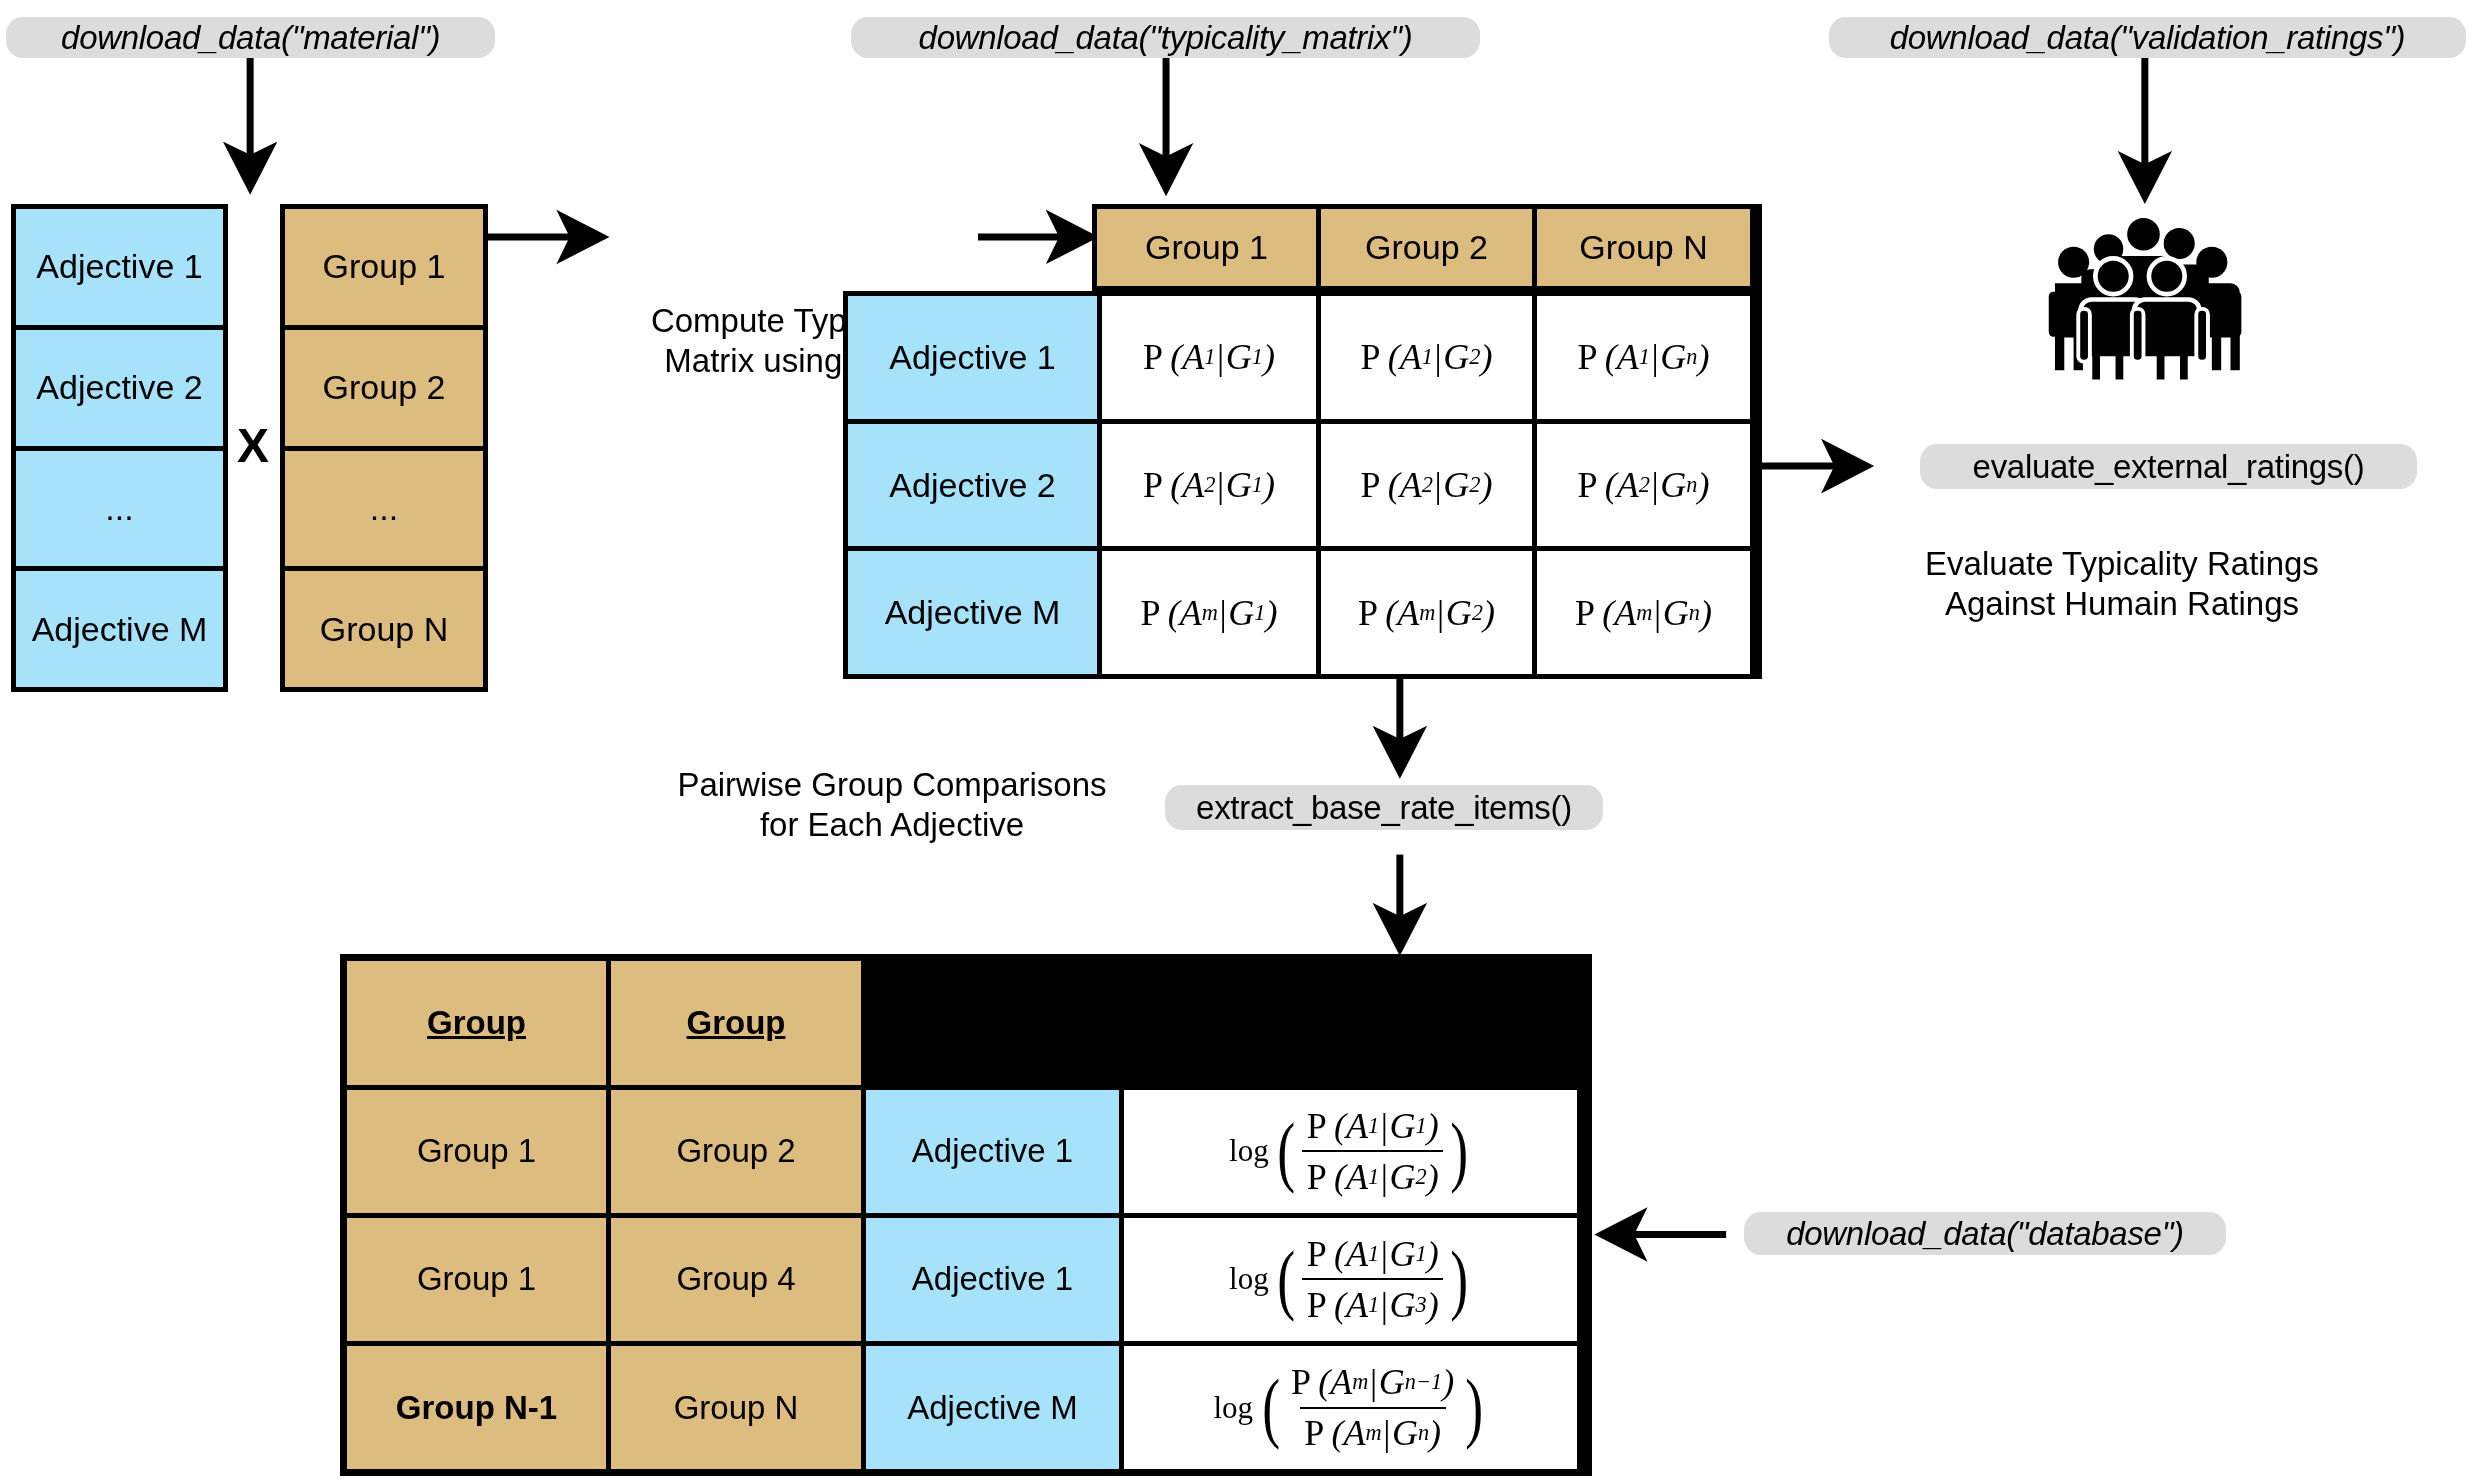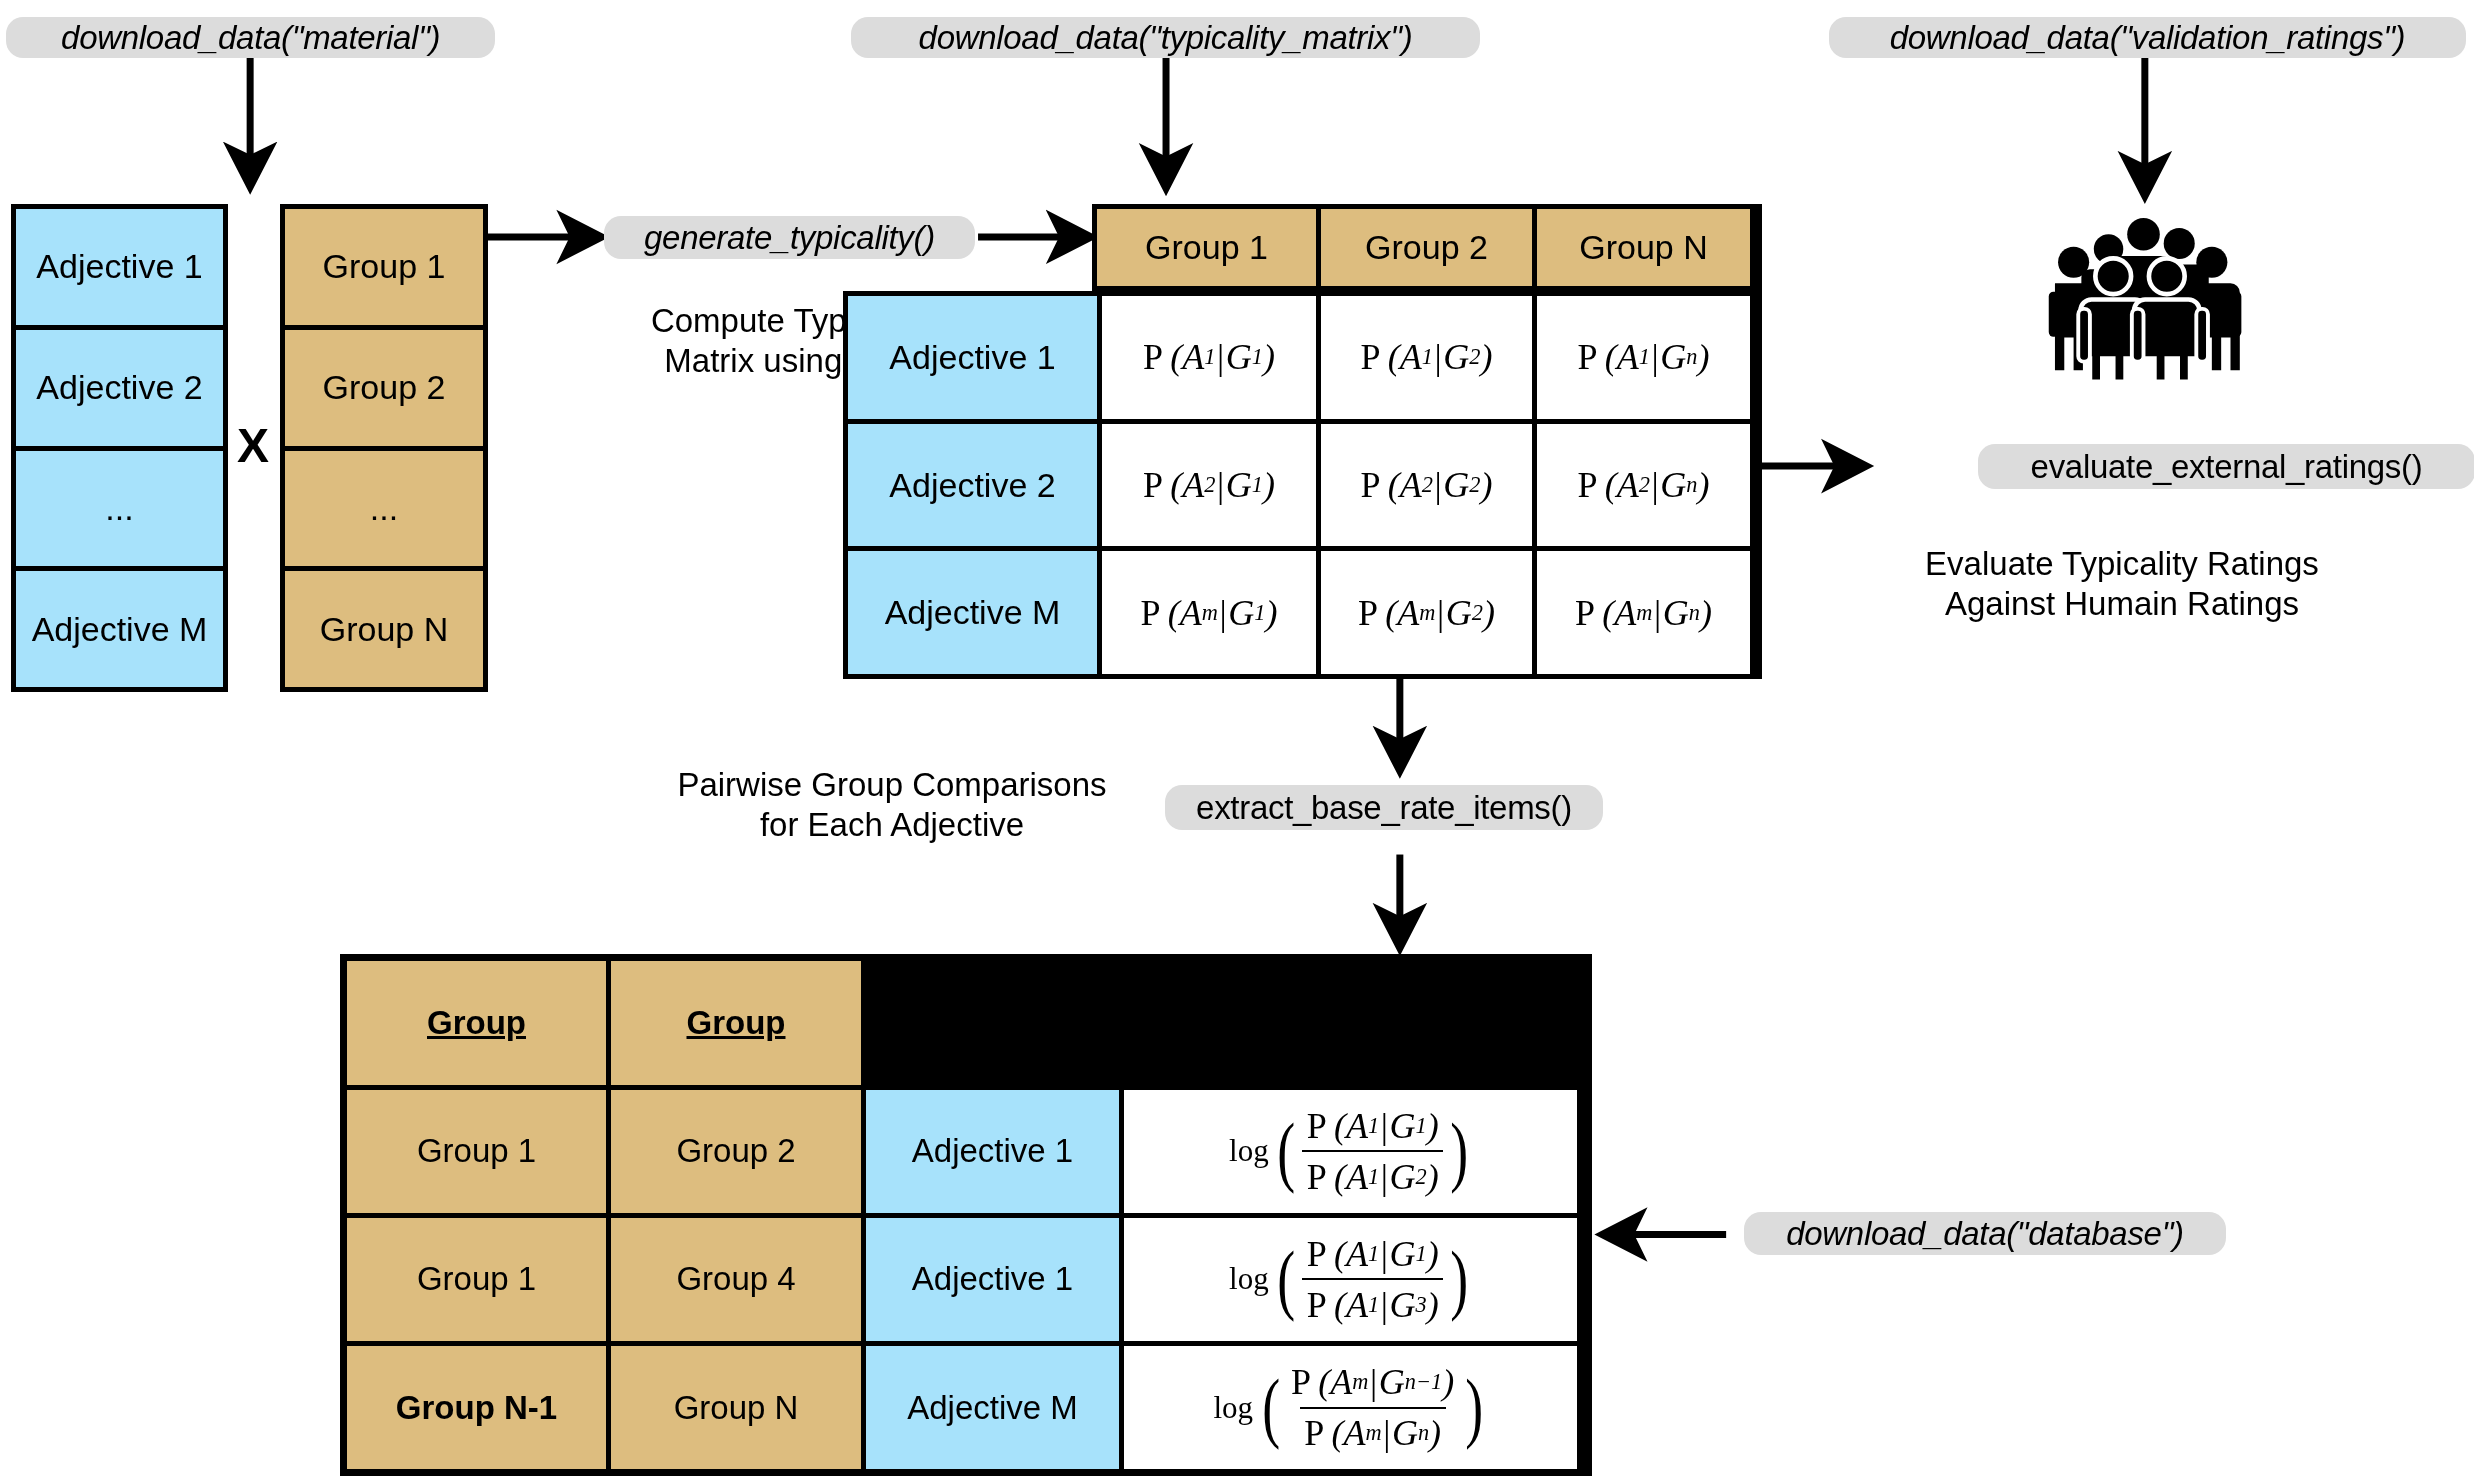--- a/index.html
+++ b/index.html
@@ -218,21 +218,20 @@
 
   <div class="xsym abs" style="left:237px;top:422px;">X</div>
 
   <div class="colstack abs" style="left:280px;top:204px;width:208px;height:488px;">
     <div class="cell tan">Group 1</div>
     <div class="cell tan">Group 2</div>
     <div class="cell tan">...</div>
     <div class="cell tan">Group N</div>
   </div>
 
-  <div class="pill italic abs" style="left:604px;top:216px;width:371px;height:43px;">generate_typicality()</div>
   <div class="caption abs" style="left:522px;top:301px;width:536px;">Compute Typicality
 Matrix using LLM</div>
 
   <div class="matrix" style="left:1092px;top:204px;width:670px;height:475px;">
 
     <div class="mhead" style="left:0px;top:0px;width:670px;height:87px;">
       <div class="hcell" style="width:219px;">Group 1</div>
       <div class="hcell" style="width:216px;">Group 2</div>
       <div class="hcell" style="width:218px;">Group N</div>
     </div>
@@ -324,21 +323,21 @@
         <rect x="66" y="122" width="15" height="68" rx="7" stroke="#fff" stroke-width="5"></rect>
         <rect x="149" y="122" width="15" height="68" rx="7" stroke="#fff" stroke-width="5"></rect>
         <circle cx="180" cy="80" r="23" stroke="#fff" stroke-width="6"></circle>
         <path d="M152 110 h56 a14 14 0 0 1 14 14 v62 h-12 v30 h-16 v-30 h-14 v30 h-16 v-30 h-26 v-62 a14 14 0 0 1 14 -14 z" stroke="#fff" stroke-width="6"></path>
         <rect x="135" y="122" width="15" height="68" rx="7" stroke="#fff" stroke-width="5"></rect>
         <rect x="218" y="122" width="15" height="68" rx="7" stroke="#fff" stroke-width="5"></rect>
       </g>
     </svg>
   </div>
 
-  <div class="pill abs" style="left:1978px;top:444px;width:497px;height:45px;">evaluate_external_ratings()</div>
+  <div class="pill abs" style="left:1920px;top:444px;width:497px;height:45px;">evaluate_external_ratings()</div>
   <div class="caption abs" style="left:1889px;top:544px;width:466px;">Evaluate Typicality Ratings
 Against Humain Ratings</div>
 
   <div class="caption abs" style="left:659px;top:765px;width:466px;">Pairwise Group Comparisons
 for Each Adjective</div>
 
   <div class="pill abs" style="left:1165px;top:785px;width:438px;height:45px;">extract_base_rate_items()</div>
 
   <div class="pill italic abs" style="left:1744px;top:1212px;width:482px;height:43px;">download_data("database")</div>
 

